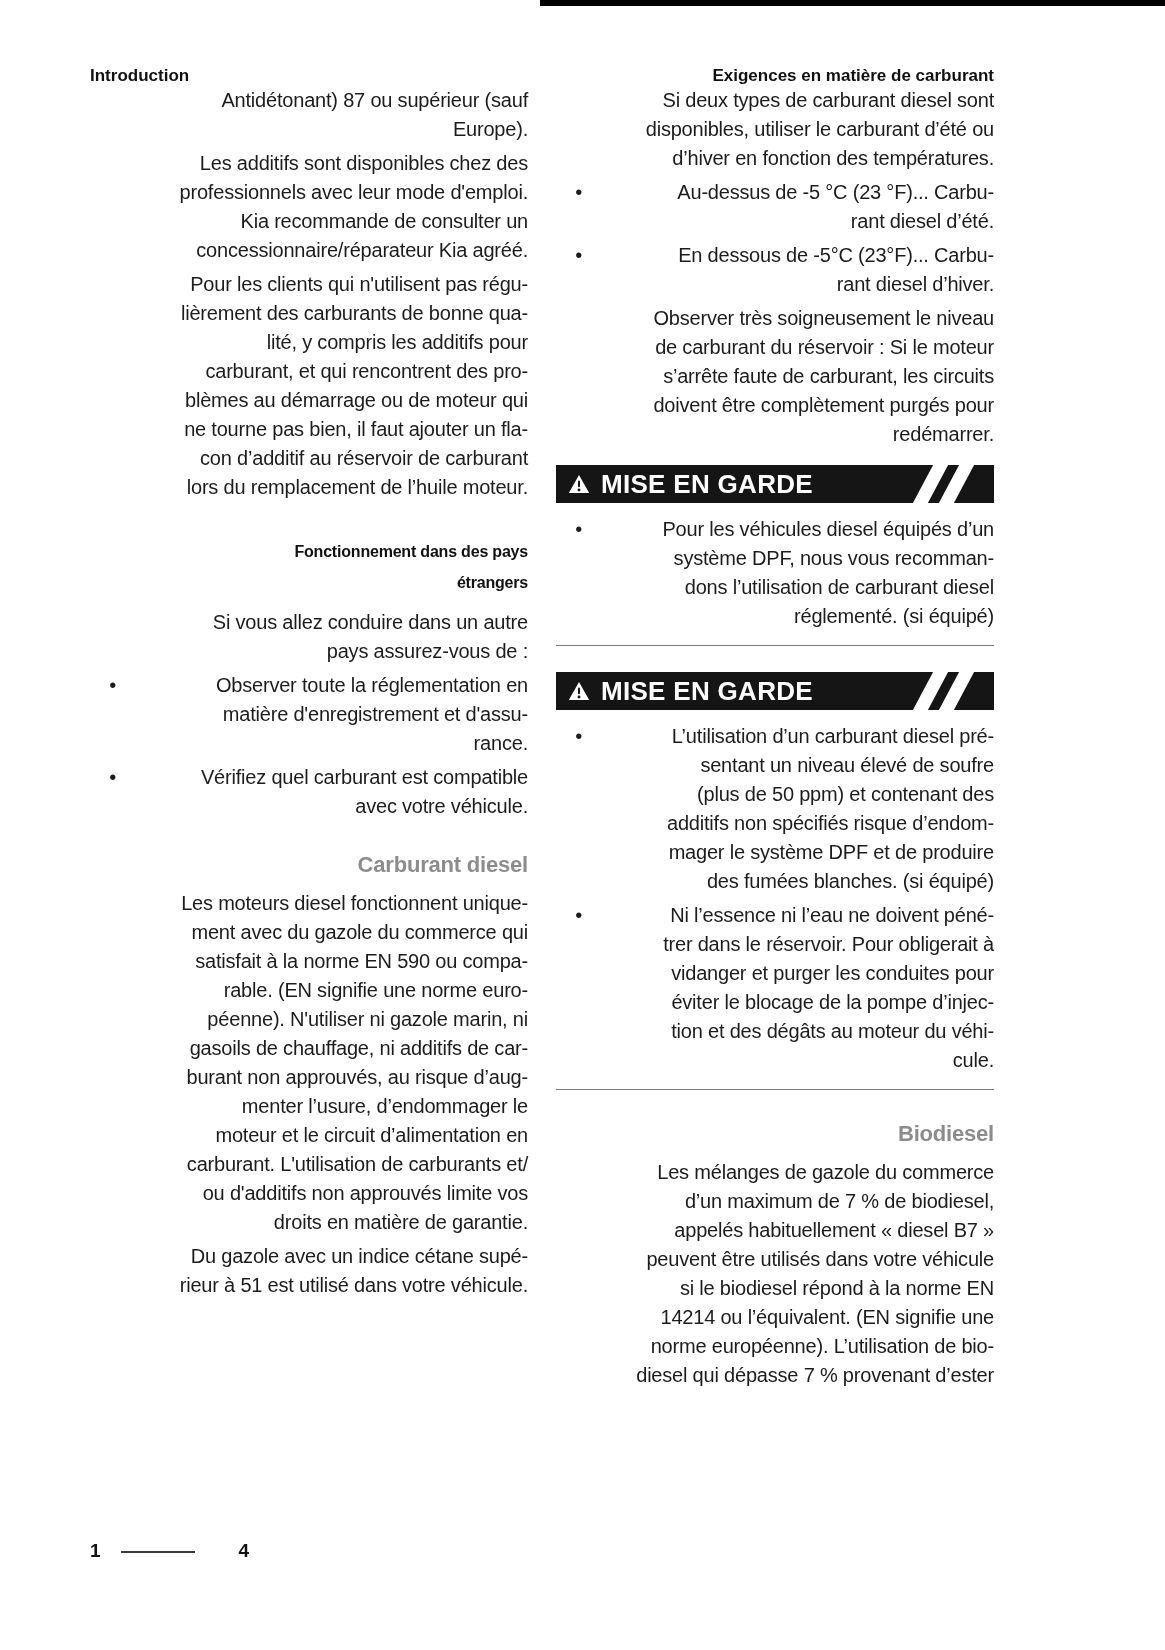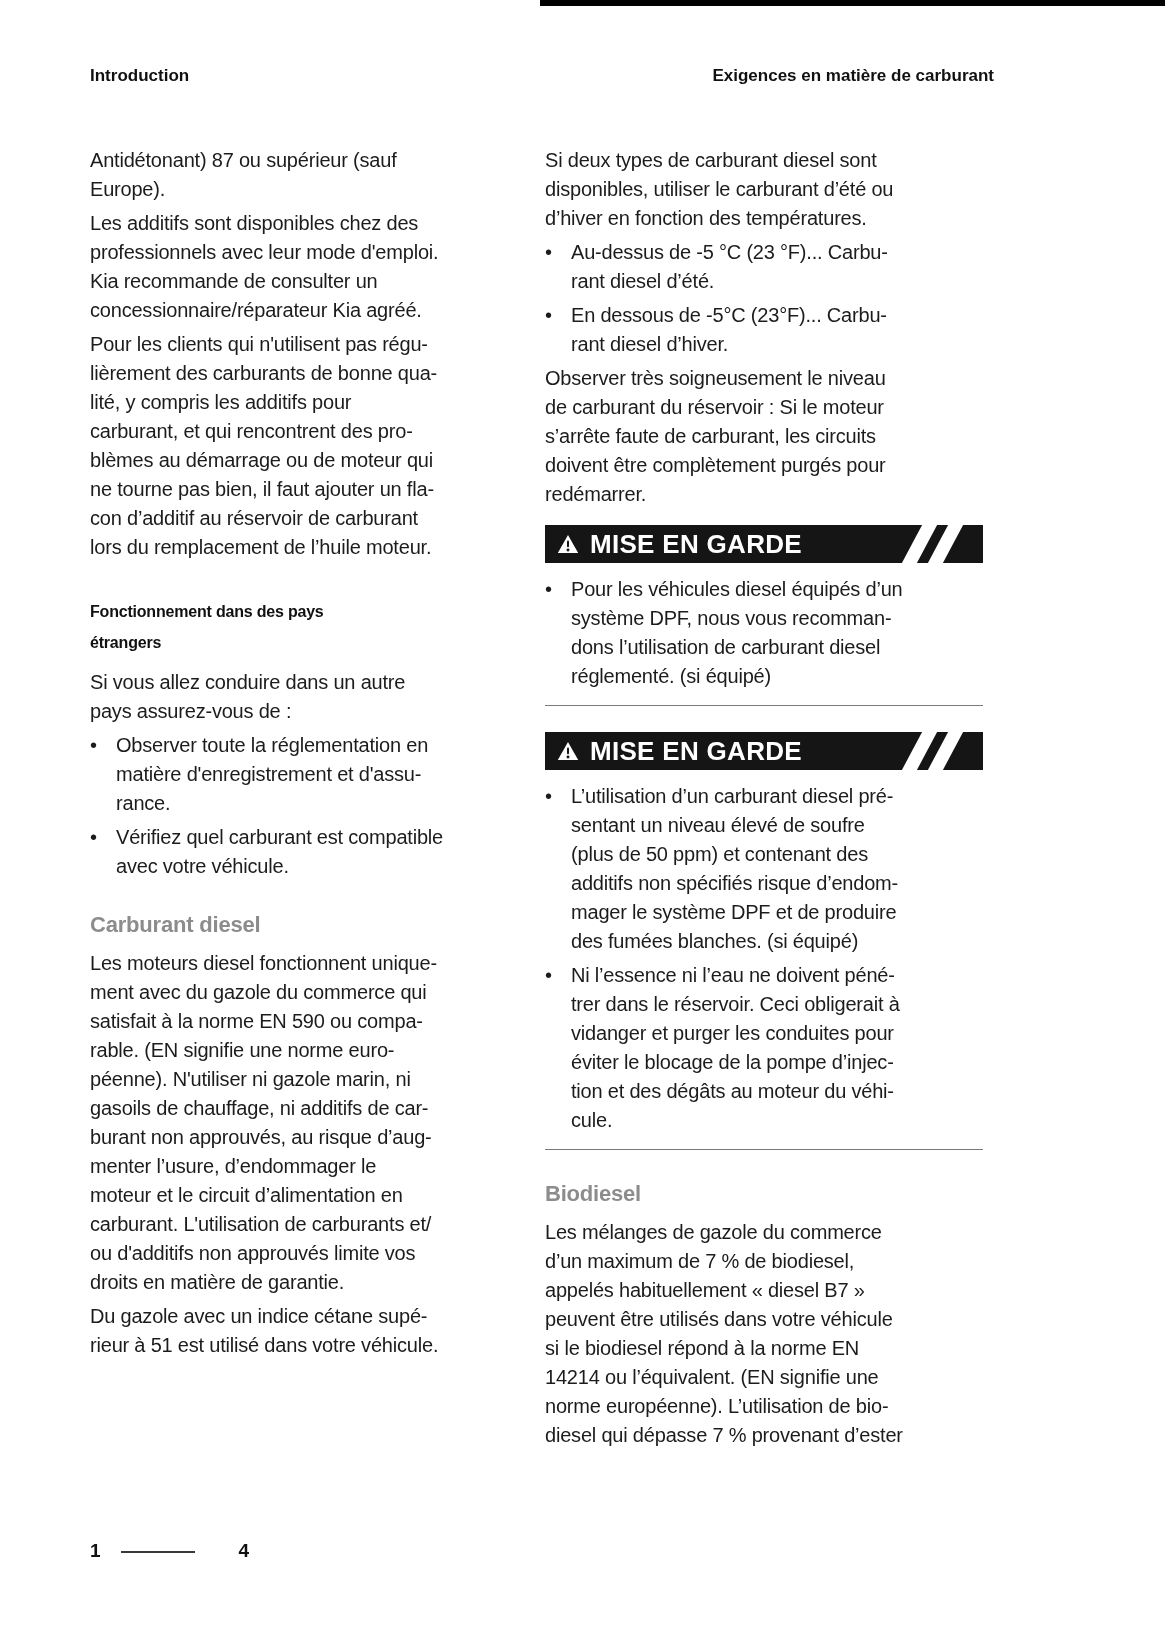--- a/index.html
+++ b/index.html
@@ -9,26 +9,26 @@
     width:1165px; height:1650px;
     background:#ffffff;
     font-family:"Liberation Sans", sans-serif;
     color:#1c1c1c;
     overflow:hidden;
   }
   .top-edge {
     position:absolute; top:0; left:540px; right:0; height:6px;
     background:#000;
   }
-  .content { position:absolute; left:90px; top:66px; width:904px; }
+  .content { position:absolute; left:90px; top:66px; width:904px;text-align:right; }
   .page-header {
     display:flex; justify-content:space-between; align-items:baseline;
     font-size:17px; font-weight:bold; color:#111;
   }
-  .columns { display:flex; gap:17px; margin-top:60px; }
+  .columns { display:flex; gap:28px; }
   .col { width:438px; flex:0 0 438px; }
 
   .body-p {
     font-size:20px; line-height:29px; letter-spacing:-0.2px;
     white-space:pre-line; margin-bottom:5px; color:#1c1c1c;
   }
   h2.section {
     font-size:16px; line-height:31px; font-weight:bold; color:#111;
     margin:34px 0 10px; white-space:pre-line; letter-spacing:-0.2px;
   }
@@ -203,21 +203,21 @@
             <span class="btext">L’utilisation d’un carburant diesel pré-
 sentant un niveau élevé de soufre
 (plus de 50 ppm) et contenant des
 additifs non spécifiés risque d’endom-
 mager le système DPF et de produire
 des fumées blanches. (si équipé)</span>
           </div>
           <div class="bullet">
             <span class="dot">•</span>
             <span class="btext">Ni l’essence ni l’eau ne doivent péné-
-trer dans le réservoir. Ceci obligerait à
+trer dans le réservoir. Pour obligerait à
 vidanger et purger les conduites pour
 éviter le blocage de la pompe d’injec-
 tion et des dégâts au moteur du véhi-
 cule.</span>
           </div>
           <hr class="warn-rule">
         </div>
 
         <h3 class="gray-sub biodiesel-head">Biodiesel</h3>
         <p class="body-p">Les mélanges de gazole du commerce

